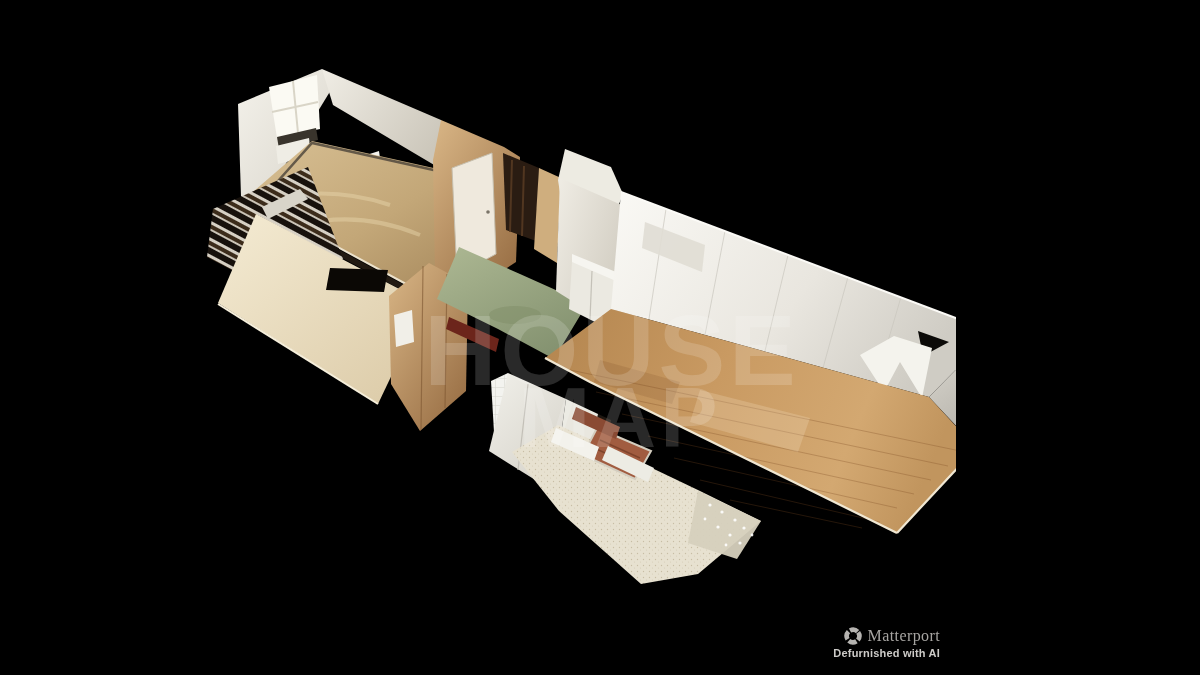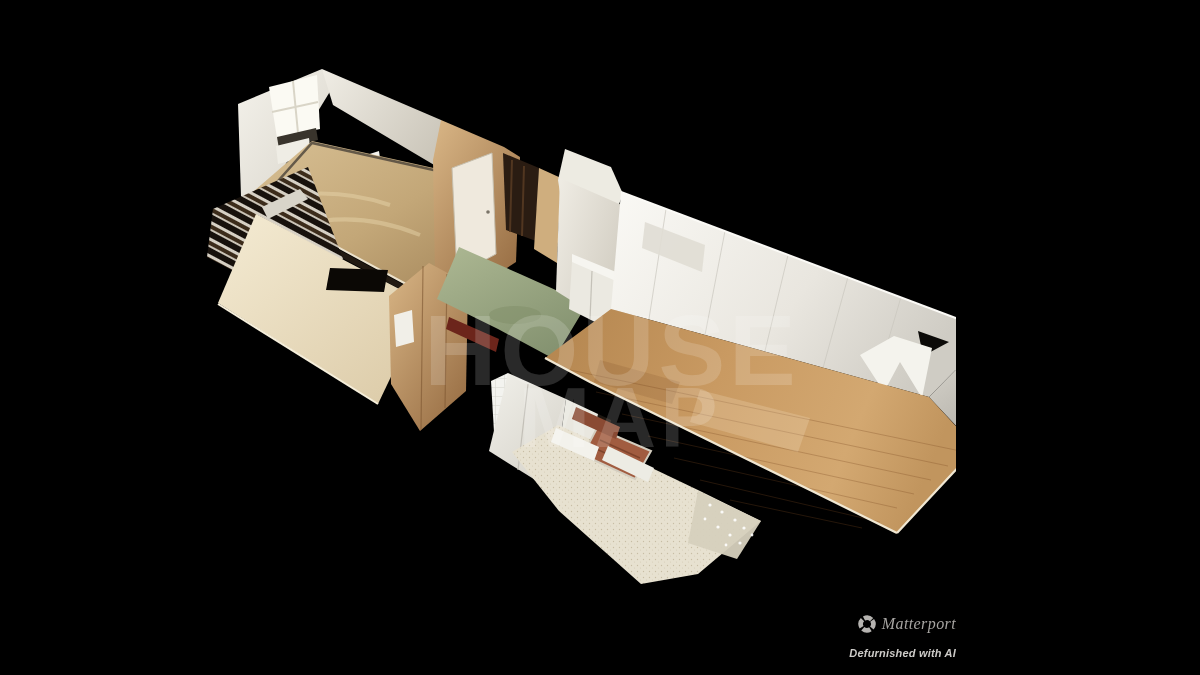--- a/index.html
+++ b/index.html
@@ -1,24 +1,24 @@
 <!DOCTYPE html>
 <html style="--c-background: #000000; --c-wordmark: #a6a4a1; --c-icon: #b5b3b0; --c-tagline: #cdcbc8; --c-watermark: #ffffff; --c-carpet: #c7ab7e; --c-birch_floor: #ead9b8; --c-oak_floor: #c6965e; --c-green_floor: #9aa882; --c-plywood: #cba36a; --c-wall_white: #f2f1ec; --c-bath_floor: #e7e1d0; --c-genkan_tile: #a15c40; --c-maroon_beam: #6c251b;"><head>
 <meta charset="utf-8">
 <style>
   html,body{margin:0;padding:0;background:#000;}
   .stage{position:relative;width:956px;height:675px;background:var(--c-background,#000);overflow:hidden;
          font-family:"Liberation Sans",sans-serif;}
   .model-svg{position:absolute;left:0;top:0;cursor:grab;}
   .watermark-text{font-family:"Liberation Sans",sans-serif;font-weight:bold;}
-  .branding{position:absolute;right:0;bottom:16px;text-align:right;user-select:none;font-style:italic;}
+  .branding{position:absolute;right:16px;bottom:16px;text-align:right;user-select:none;}
   .brand-row{display:flex;align-items:center;justify-content:flex-end;gap:6px;}
   .brand-word{font-family:"Liberation Serif",serif;font-size:16px;letter-spacing:.4px;
               color:var(--c-wordmark,#a6a4a1);}
-  .brand-sub{margin-top:14px;font-family:"Liberation Sans",sans-serif;font-size:11px;font-weight:bold;
+  .brand-sub{margin-top:2px;font-family:"Liberation Sans",sans-serif;font-size:11px;font-weight:bold;
              letter-spacing:.2px;color:var(--c-tagline,#cdcbc8);}
 </style>
 </head>
 <body>
 
 <div class="stage">
 
   <svg class="model-svg" width="1200" height="675" viewBox="0 0 1200 675">
     <defs>
       <linearGradient id="gWallL" x1="0" y1="0" x2="1" y2="1">

